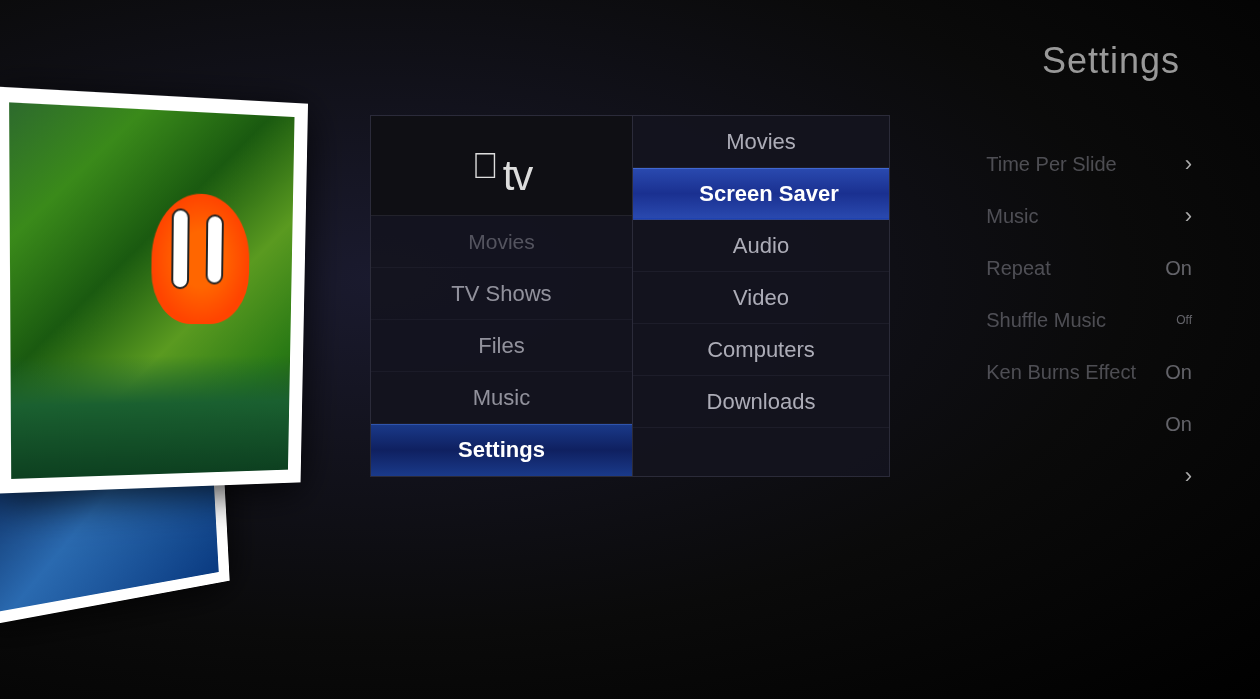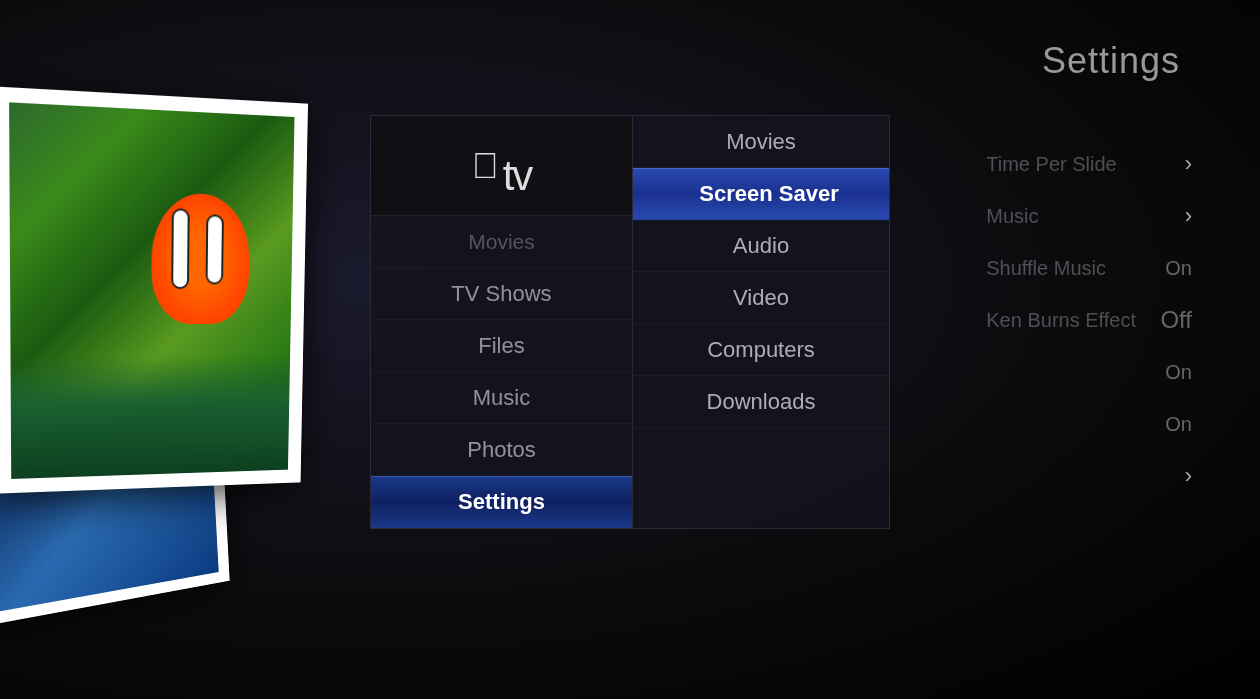--- a/index.html
+++ b/index.html
@@ -245,29 +245,30 @@
       </div>
     </div>
   </div>
 </div>
 
 <div class="settings-title">Settings</div>
 
 <div style="position:absolute; right:124px; top:138px; color:rgba(160,160,170,0.45); font-size:20px; font-weight:300; text-align:left; line-height:52px;">
   <div>Time Per Slide</div>
   <div>Music</div>
+  <div>Repeat</div>
   <div>Shuffle Music</div>
   <div>Ken Burns Effect</div>
 </div>
 
 <div style="position:absolute; right:68px; top:138px; text-align:right; line-height:52px;">
   <div style="color:#aaa; font-size:22px; height:52px; display:flex; align-items:center; justify-content:flex-end;">›</div>
   <div style="color:#aaa; font-size:22px; height:52px; display:flex; align-items:center; justify-content:flex-end;">›</div>
   <div style="color:rgba(160,160,170,0.6); font-size:20px; height:52px; display:flex; align-items:center; justify-content:flex-end;">On</div>
-  <div style="color:rgba(160,160,170,0.6); font-size:24px; height:52px; display:flex; align-items:center; justify-content:flex-end;">Off</div>
+  <div style="color:rgba(160,160,170,0.6); font-size:12px; height:52px; display:flex; align-items:center; justify-content:flex-end;">Off</div>
   <div style="color:rgba(160,160,170,0.6); font-size:20px; height:52px; display:flex; align-items:center; justify-content:flex-end;">On</div>
   <div style="color:rgba(160,160,170,0.6); font-size:20px; height:52px; display:flex; align-items:center; justify-content:flex-end;">On</div>
   <div style="color:#aaa; font-size:22px; height:52px; display:flex; align-items:center; justify-content:flex-end;">›</div>
 </div>
 
 <div class="menu-container">
 
   <div class="left-panel">
 
     <div class="logo-area">
@@ -280,23 +281,20 @@
     </div>
     <div class="nav-item">
       <span>TV Shows</span>
     </div>
     <div class="nav-item">
       <span>Files</span>
     </div>
     <div class="nav-item">
       <span>Music</span>
     </div>
-    <div class="nav-item">
-      <span>Photos</span>
-    </div>
     <div class="nav-item active">
       <span>Settings</span>
     </div>
 
   </div>
 
   <div class="right-panel">
 
     <div class="submenu-item">
       <span>Movies</span>

